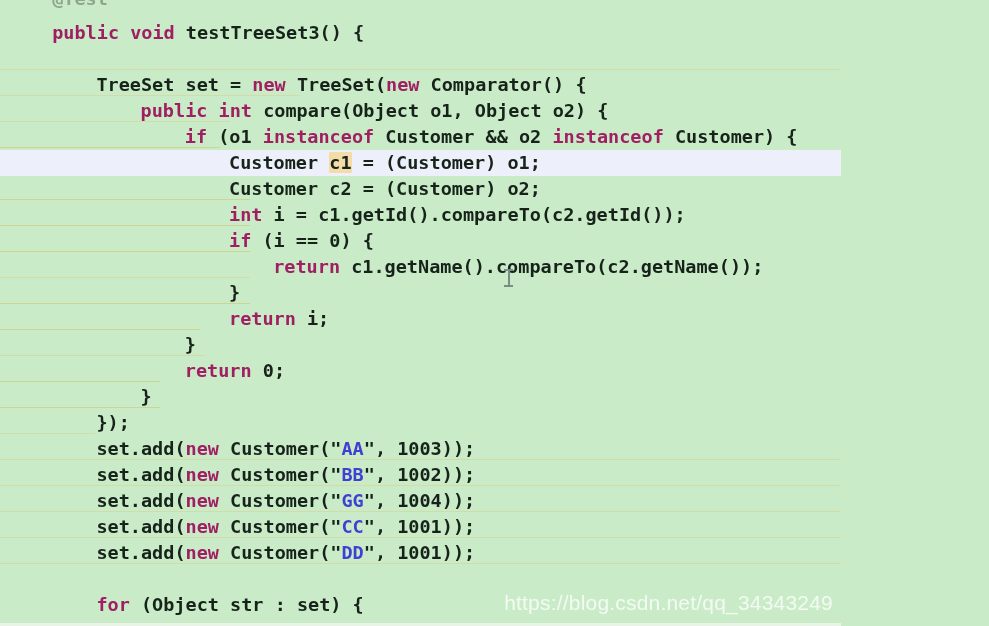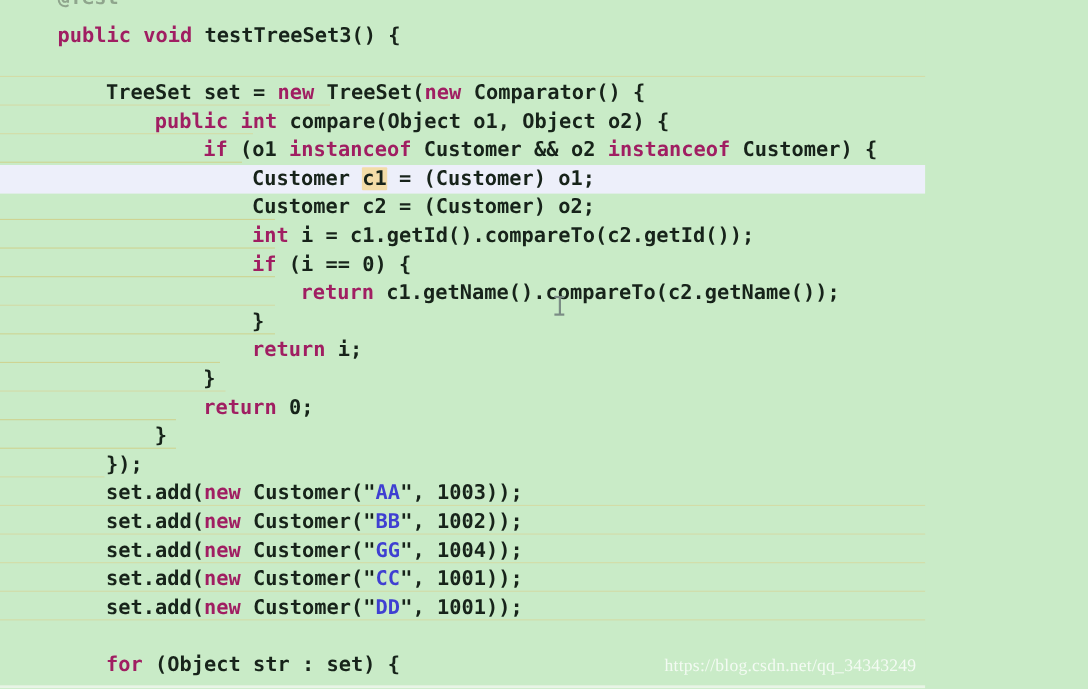--- a/index.html
+++ b/index.html
@@ -95,22 +95,22 @@
     background: #7b8c85;
   }
   #mouse-cursor .cap.t { top: 1px; }
   #mouse-cursor .cap.b { top: 17px; }
 
   
   #watermark {
     position: absolute;
     right: 8px;
     bottom: 11px;
-    font-family: Liberation Serif, serif;
-    font-size: 16px;
+    font-family: Liberation Sans, sans-serif;
+    font-size: 21px;
     color: rgba(255,255,255,0.78);
     letter-spacing: .2px;
     white-space: nowrap;
   }
 
   
   #bottom-edge {
     position: absolute;
     left: 0; bottom: 0;
     width: 989px; height: 3px;

